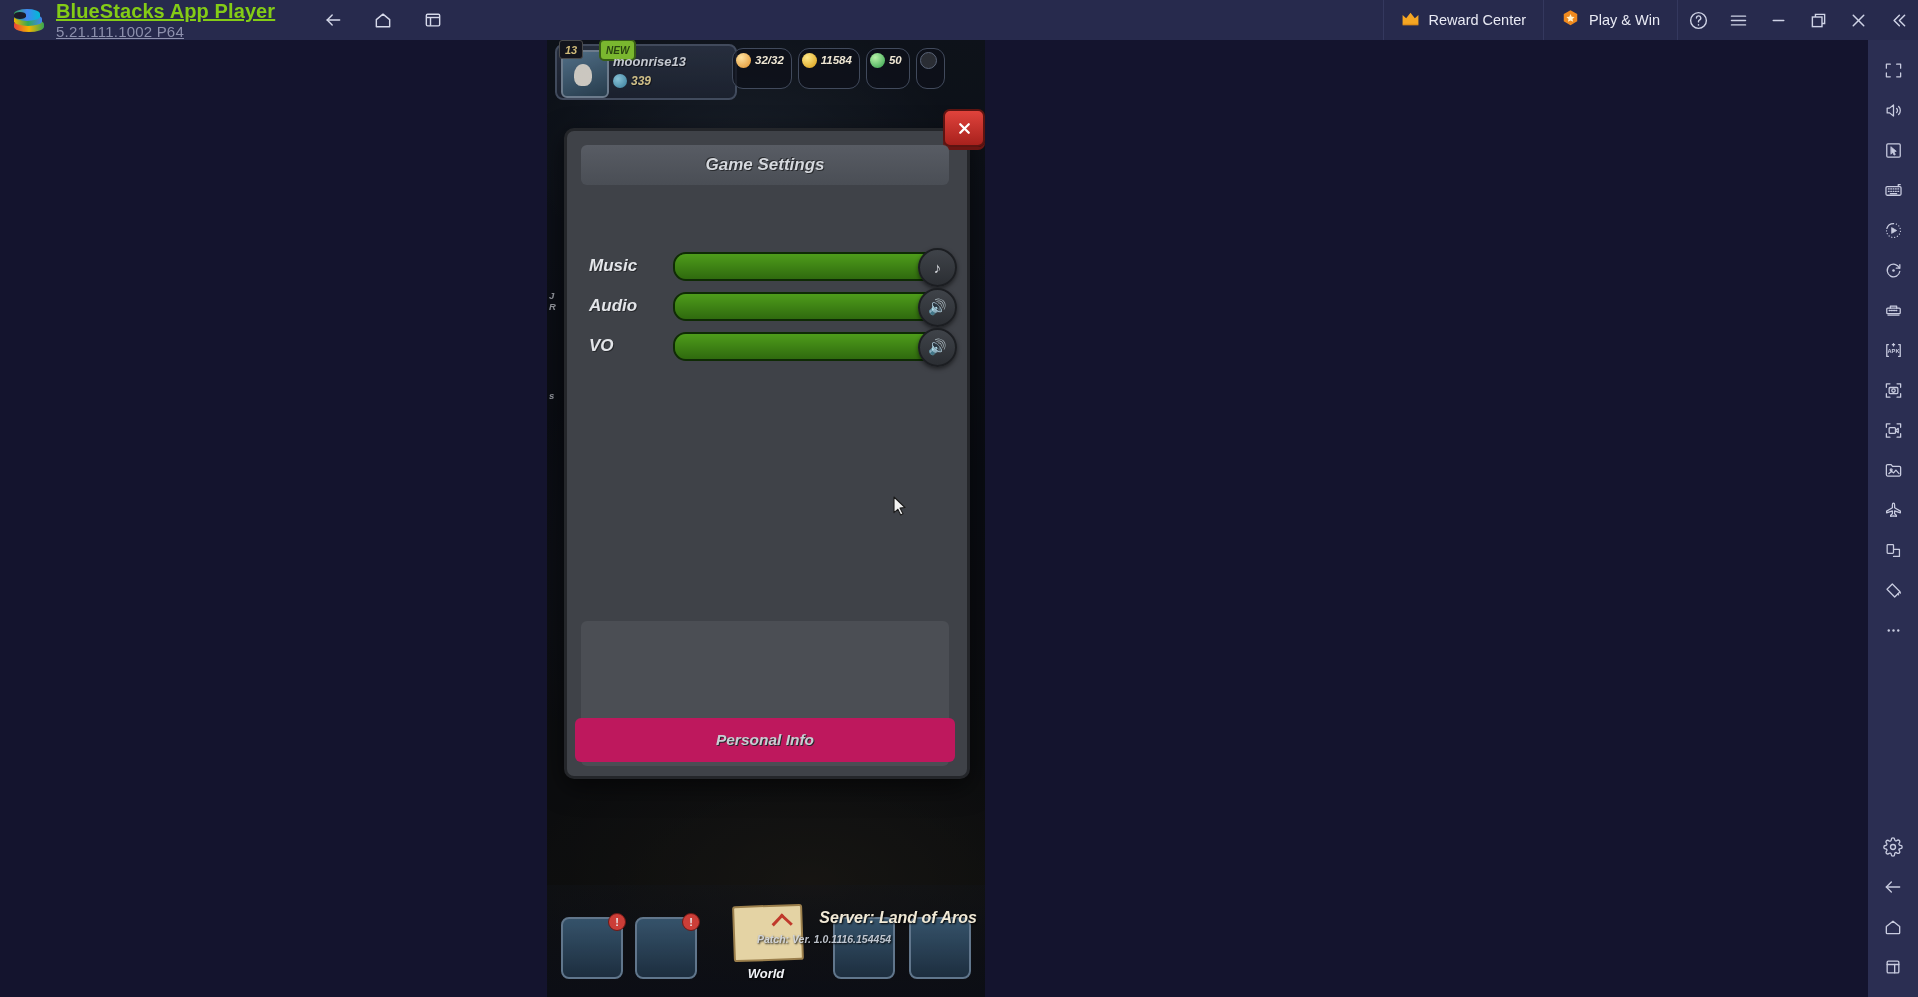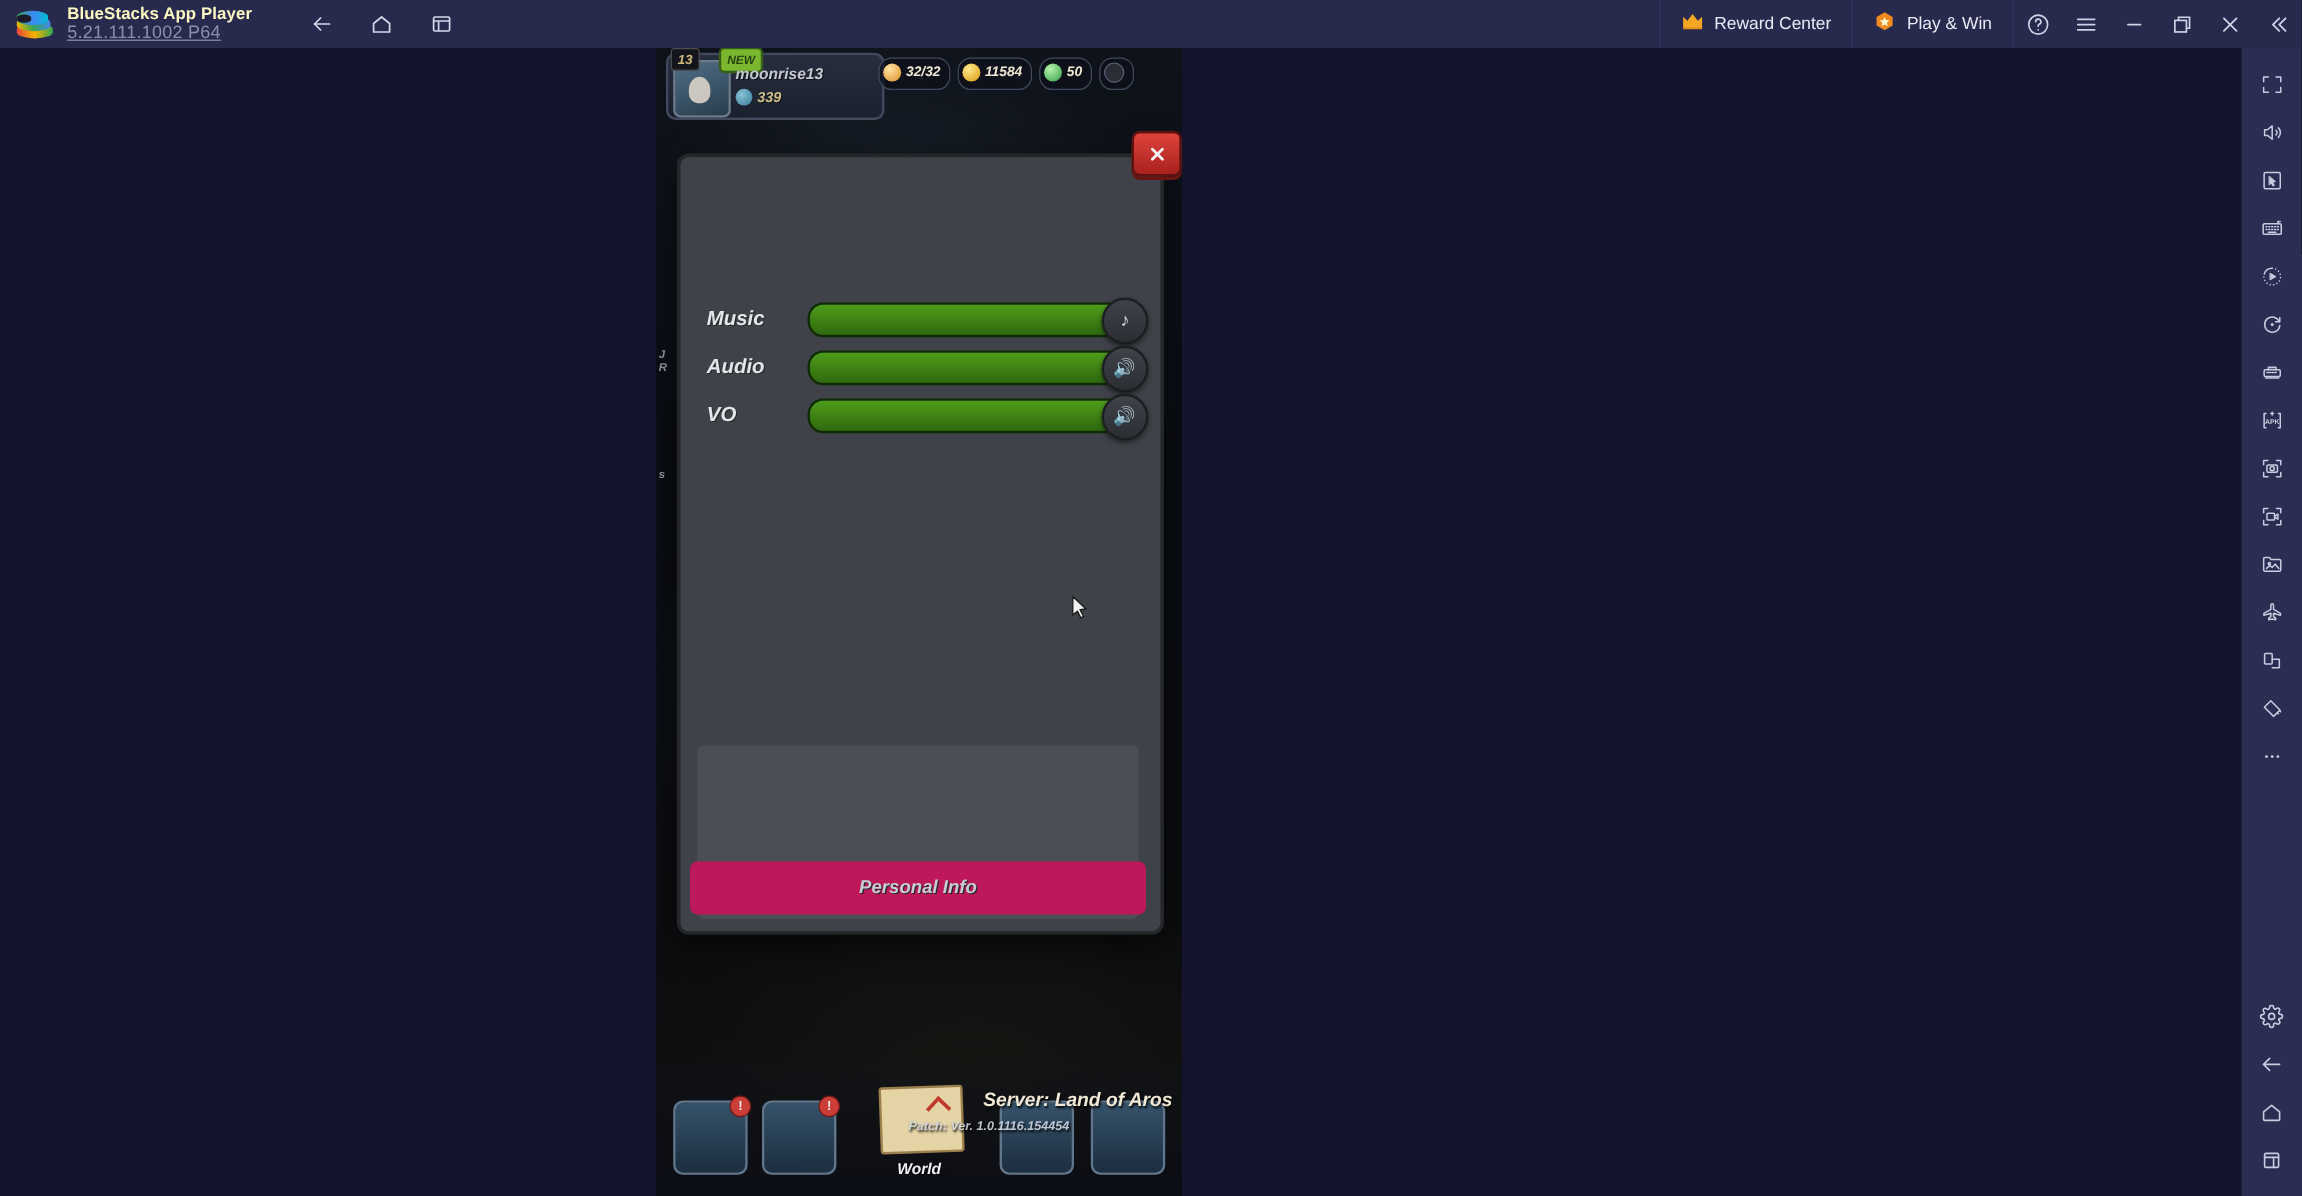--- a/index.html
+++ b/index.html
@@ -16,21 +16,21 @@
     position:absolute;left:0;top:0;width:1918px;height:40px;
     background:#272a4d;display:flex;align-items:center;
   }
   .bs-logo{width:30px;height:26px;margin-left:14px;position:relative;}
   .bs-logo i{position:absolute;left:0;border-radius:50%/40%;display:block;}
   .bs-l1{width:30px;height:13px;top:12px;background:linear-gradient(90deg,#e8453c,#f4b400,#34a853);}
   .bs-l2{width:28px;height:12px;top:7px;left:1px;background:linear-gradient(90deg,#f4b400,#34a853,#4285f4);}
   .bs-l3{width:26px;height:12px;top:2px;left:2px;background:linear-gradient(90deg,#34a853,#4285f4,#00bcd4);}
   .bs-l4{width:12px;height:7px;top:5px;left:9px;background:#1b1b2b;}
   .title-txt{margin-left:12px;line-height:1.05;}
-  .title-main{color:#fef9c3;font-size:14px;font-weight:700;letter-spacing:.1px;}
+  .title-main{color:#84cc16;font-size:20px;font-weight:700;letter-spacing:.1px;text-decoration:underline;}
   .title-sub{color:#8d90ad;font-size:15px;font-weight:400;margin-top:2px;letter-spacing:.2px;text-decoration:underline;}
   .tb-navbtns{display:flex;align-items:center;margin-left:38px;gap:10px;}
   .tb-ico{width:40px;height:40px;display:flex;align-items:center;justify-content:center;cursor:pointer;}
   .tb-ico svg{display:block;}
   .tb-right{position:absolute;right:0;top:0;height:40px;display:flex;align-items:center;margin-left:43px;}
   .pill{
     height:40px;display:flex;align-items:center;gap:9px;padding:0 17px;
     color:#e9eaf4;font-size:14.5px;font-weight:500;cursor:pointer;
     border-left:1px solid #34385e;
   }
@@ -70,21 +70,21 @@
     display:flex;align-items:center;justify-content:center;font-style:italic;}
   .hud-new{position:absolute;left:42px;top:-7px;height:18px;background:#8dd433;border:2px solid #3f6b16;
     border-radius:5px;color:#2e4d10;font-size:10px;font-weight:800;font-style:italic;
     display:flex;align-items:center;padding:0 5px;}
   .hud-name{position:absolute;left:56px;top:8px;color:#e3e7ee;font-size:13px;font-weight:700;
     font-style:italic;text-shadow:1px 1px 0 #11131c;}
   .hud-pw{position:absolute;left:56px;top:28px;display:flex;align-items:center;gap:4px;
     color:#f0dc9a;font-size:12px;font-weight:700;font-style:italic;text-shadow:1px 1px 0 #11131c;}
   .pw-ico{width:14px;height:14px;border-radius:50%;background:radial-gradient(circle at 35% 35%,#9ee0f7,#3e8fb0);}
   .hud-res{position:absolute;left:185px;top:8px;display:flex;align-items:center;gap:6px;}
-  .res{display:flex;align-items:center;gap:4px;height:22px;padding:0 7px 3px 3px;
+  .res{display:flex;align-items:center;gap:4px;height:22px;padding:0 7px 17px 3px;
     background:rgba(14,16,26,.75);border:1px solid #414a5c;border-radius:11px;
     color:#efe7d4;font-size:11.5px;font-weight:700;font-style:italic;}
   .res .dot{width:15px;height:15px;border-radius:50%;}
   .d-energy{background:radial-gradient(circle at 35% 30%,#ffe2a0,#e0902a);}
   .d-gold{background:radial-gradient(circle at 35% 30%,#ffe98a,#d79a12);}
   .d-gem{background:radial-gradient(circle at 35% 30%,#b7f3a8,#2f9e4a);}
   .d-plus{background:rgba(255,255,255,.12);border:1px solid #5a6478;}
 
   
   .panel{
@@ -291,20 +291,23 @@
       <div class="side-hint" style="left:402px;top:313px;">s</div>
       <div class="side-hint" style="left:402px;top:416px;">ity</div>
 
       <div class="panel">
         <div class="panel-close">
           <svg width="17" height="17" viewBox="0 0 24 24" stroke="#ffffff" stroke-width="3.2" stroke-linecap="round">
               <path d="M6 6l12 12"></path>
               <path d="M18 6L6 18"></path>
             </svg>
         </div>
+        <div class="panel-head">
+          <span>Game Settings</span>
+        </div>
 
         <div class="row" style="top:115px;">
           <div class="row-lbl">Music</div>
           <div class="slider">
             <div class="slider-fill" style="width:96%"></div>
             <div class="knob">♪</div>
           </div>
         </div>
 
         <div class="row" style="top:155px;">

